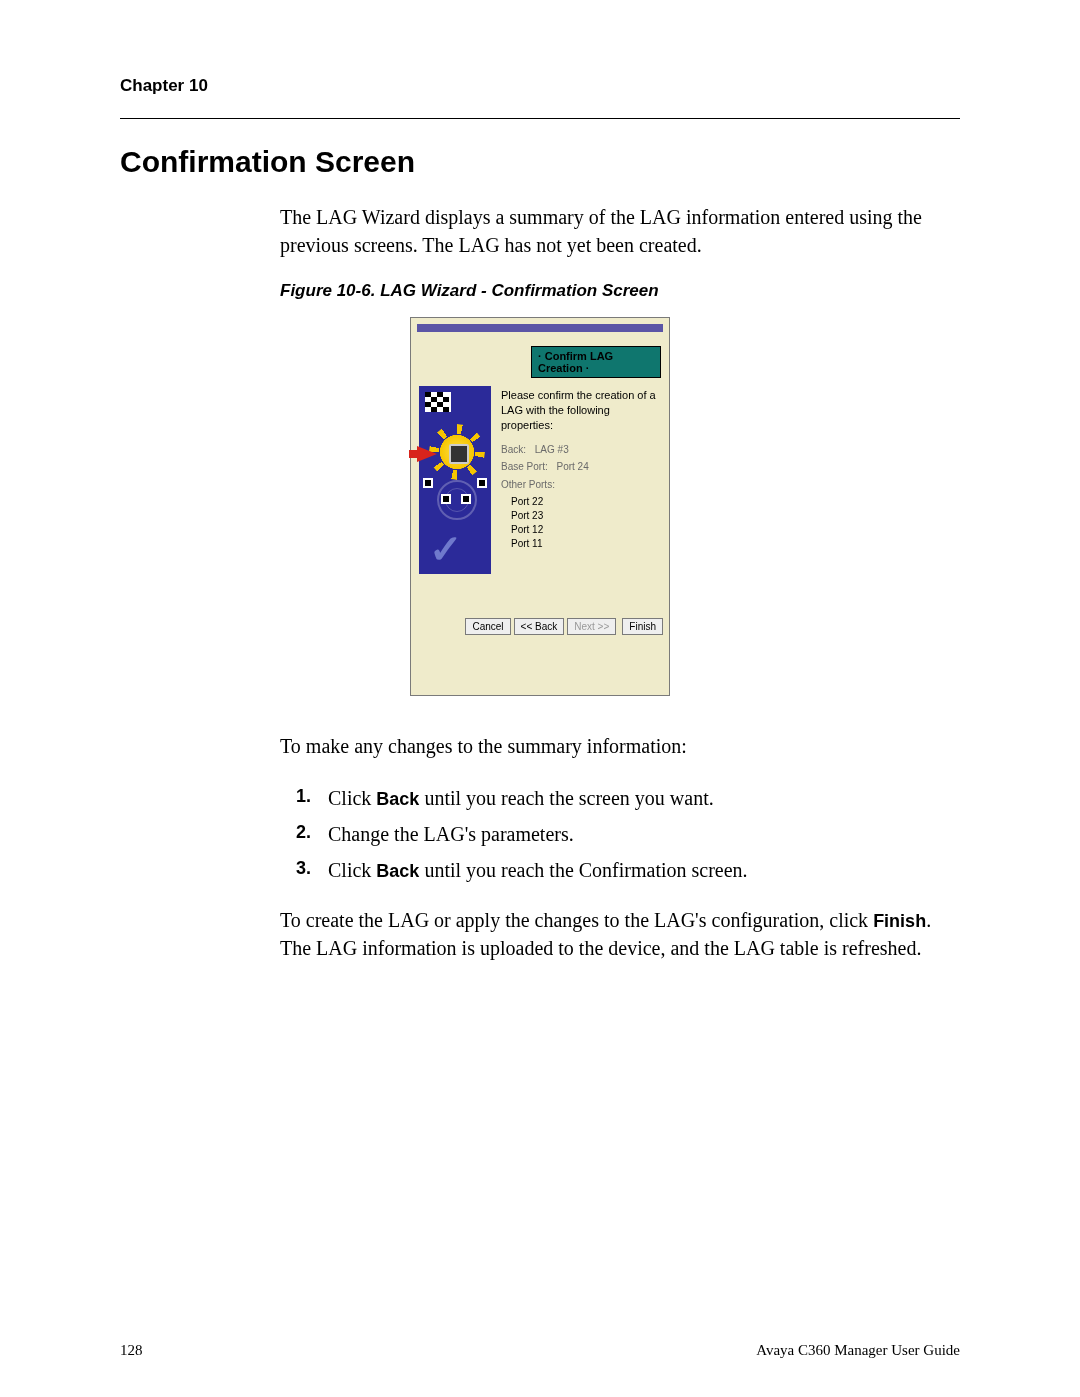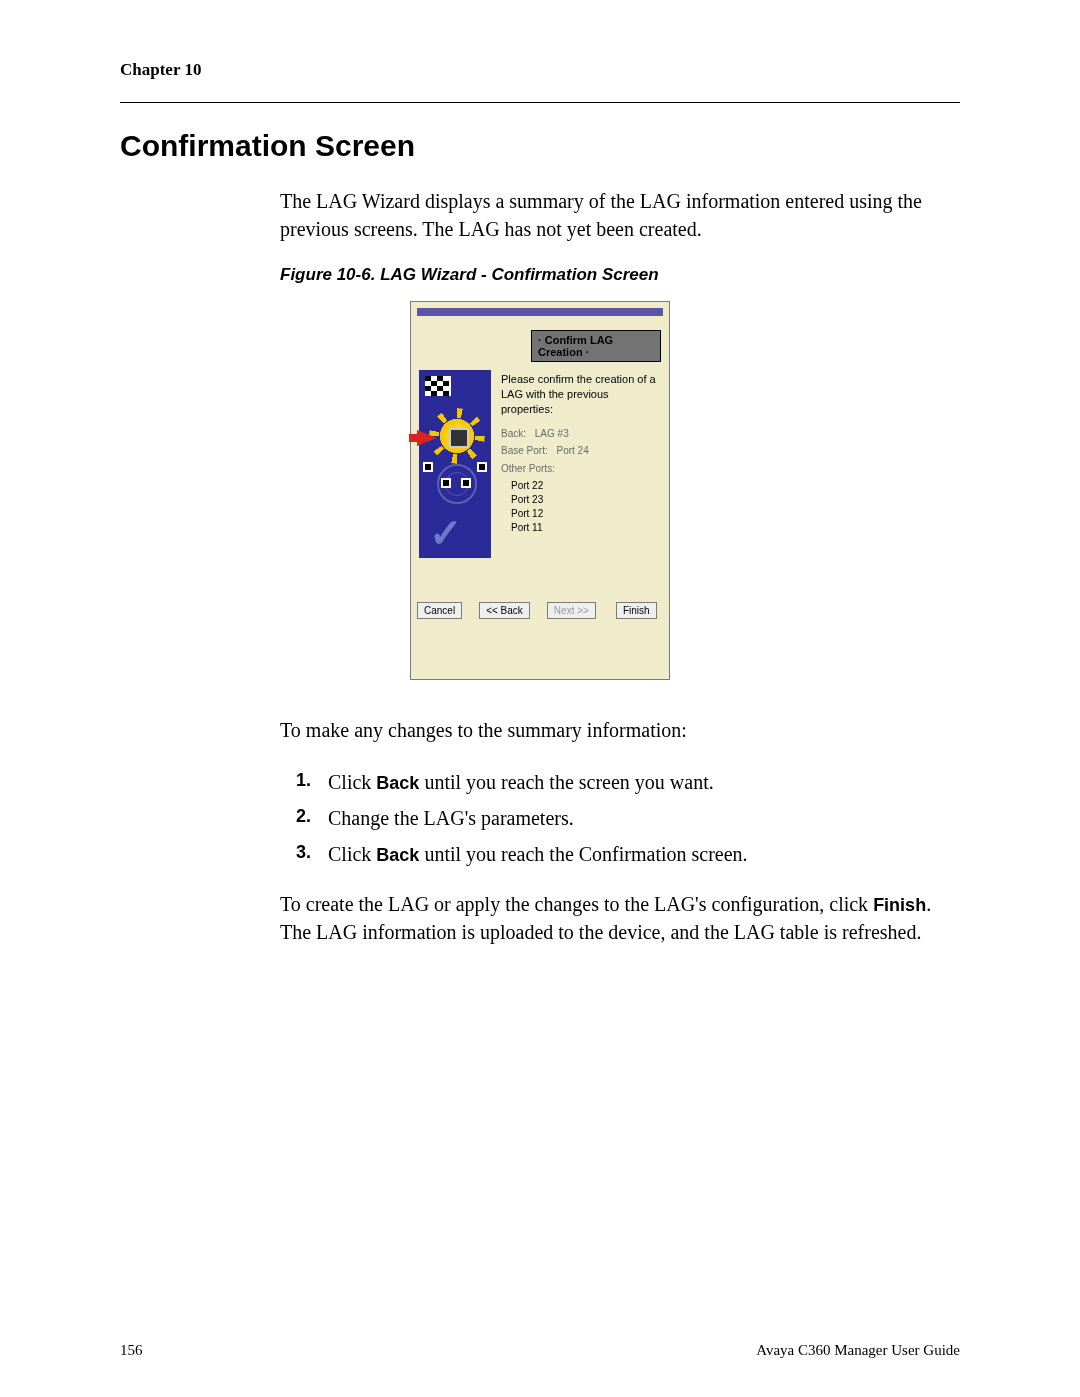--- a/index.html
+++ b/index.html
@@ -10,24 +10,24 @@
     color: #000;
   }
   .page {
     width: 1080px;
     height: 1397px;
     position: relative;
     box-sizing: border-box;
     padding: 60px 120px 40px 120px;
   }
   .chapter {
-    font-family: Liberation Serif, serif;
+    font-family: Liberation Sans, sans-serif;
     font-weight: bold;
     font-size: 17px;
-    margin: 0 0 22px 0;
+    margin: 16px 0 22px 0;
   }
   .rule {
     border: none;
     border-top: 1px solid #000;
     margin: 0 0 26px 0;
   }
   .h1 {
     font-family: Arial, Helvetica, sans-serif;
     font-weight: bold;
     font-size: 30px;
@@ -61,21 +61,21 @@
     box-sizing: border-box;
     font-family: Arial, Helvetica, sans-serif;
   }
   .wiz-topstrip {
     height: 8px;
     background: #5b55a6;
     margin: 6px 6px 14px 6px;
   }
   .wiz-title {
     margin: 0 8px 8px 60px;
-    background: #737373;
+    background: #0f766e;
     border: 1px solid #000;
     padding: 3px 6px;
     font-size: 11px;
     font-weight: bold;
     display: inline-block;
   }
   .wiz-title span.dot { font-weight: bold; }
   .wiz-row { display: flex; padding: 0 8px; }
   .wiz-side {
     width: 72px;
@@ -164,21 +164,21 @@
     line-height: 1.35;
   }
   .wiz-content .lead { margin-bottom: 10px; }
   .kv { margin: 4px 0; color: #6a6a6a; font-size: 10px; }
   .kv .k { display: inline-block; }
   .kv .v { display: inline-block; margin-left: 6px; }
   .portlist div { font-size: 10px; color: #000; padding-left: 10px; line-height: 1.4; }
   .portlist { margin-top: 2px; }
   .wiz-spacer { height: 38px; }
   .wiz-buttons {
-    display: flex; gap: 17px; 
+    display: flex; gap: 3px; justify-content: flex-end;
     padding: 6px 6px 6px 6px;
   }
   .wbtn {
     font-family: Arial, Helvetica, sans-serif;
     font-size: 10px;
     padding: 2px 6px;
     background: #efefef;
     border: 1px solid #7a7a7a;
     line-height: 1.1;
   }
@@ -265,21 +265,21 @@
           <div class="arrow"></div>
           <div class="globe"></div>
           <div class="node n1"></div>
           <div class="node n2"></div>
           <div class="node n3"></div>
           <div class="node n4"></div>
           <div class="check">✓</div>
         </div>
 
         <div class="wiz-content">
-          <div class="lead">Please confirm the creation of a LAG with the previous properties:</div>
+          <div class="lead">Please confirm the creation of a LAG with the following properties:</div>
 
           <div class="kv">
             <span class="k">Back:</span>
             <span class="v">LAG #3</span>
           </div>
           <div class="kv">
             <span class="k">Base Port:</span>
             <span class="v">Port 24</span>
           </div>
           <div class="kv">
@@ -324,17 +324,17 @@
         <span>Click </span><span class="sans-bold">Back</span><span> until you reach the Confirmation screen.</span>
       </li>
     </ol>
 
     <p>
       <span>To create the LAG or apply the changes to the LAG's configuration, click </span><span class="sans-bold">Finish</span><span>. The LAG information is uploaded to the device, and the LAG table is refreshed.</span>
     </p>
   </div>
 
   <div class="footer">
-    <span>156</span>
+    <span>128</span>
     <span>Avaya C360 Manager User Guide</span>
   </div>
 
 </div>
 
 </body></html>

